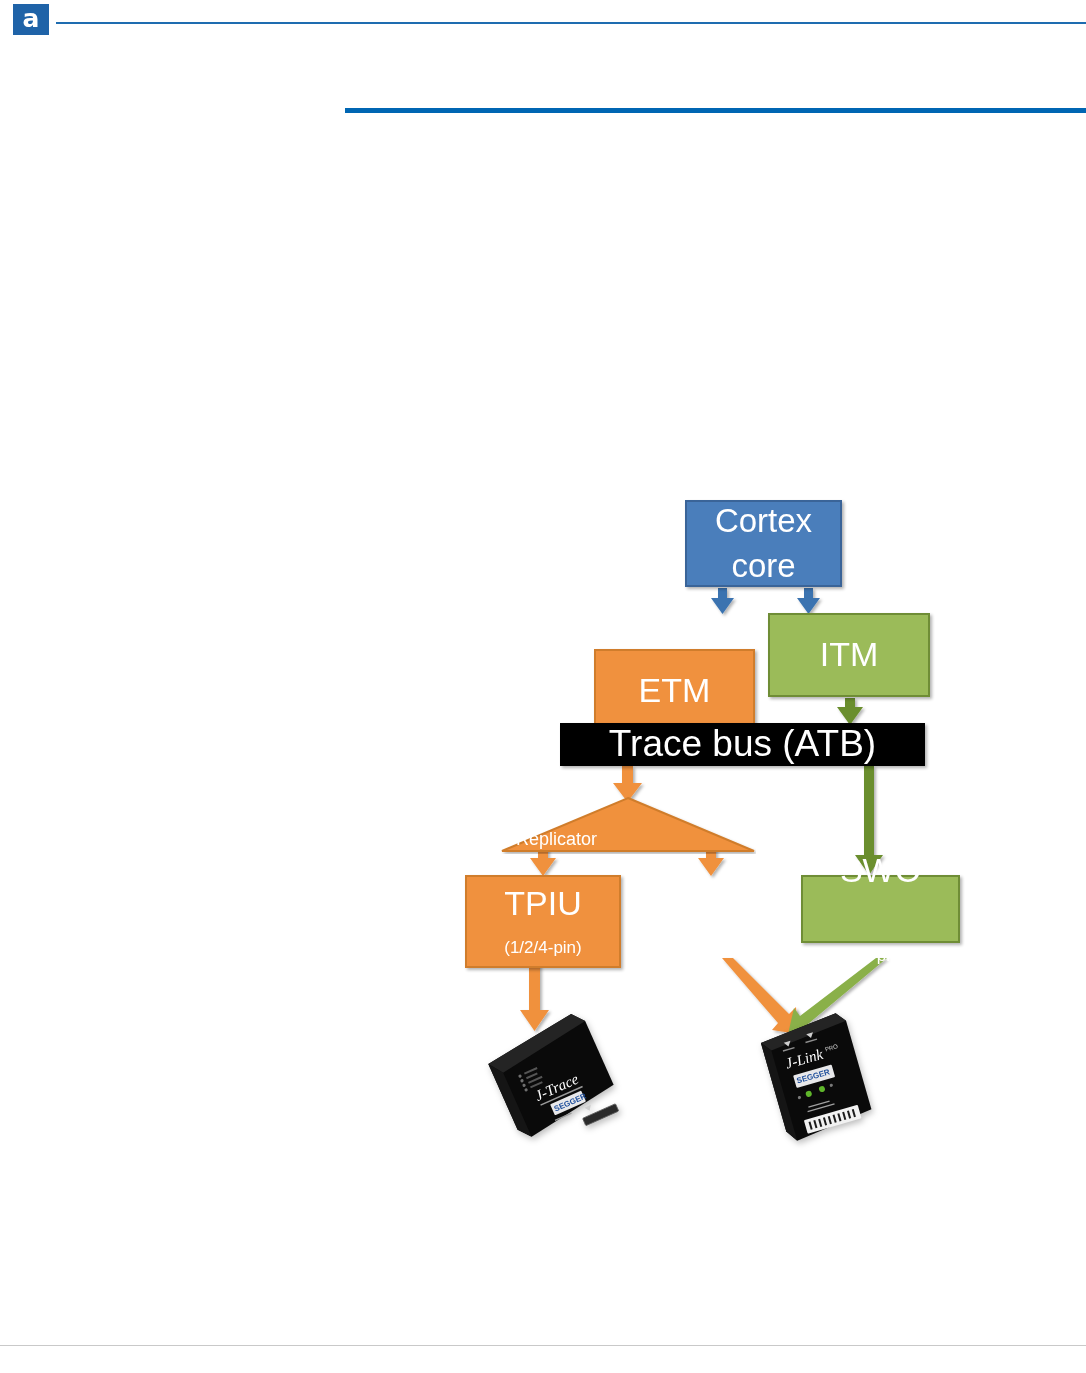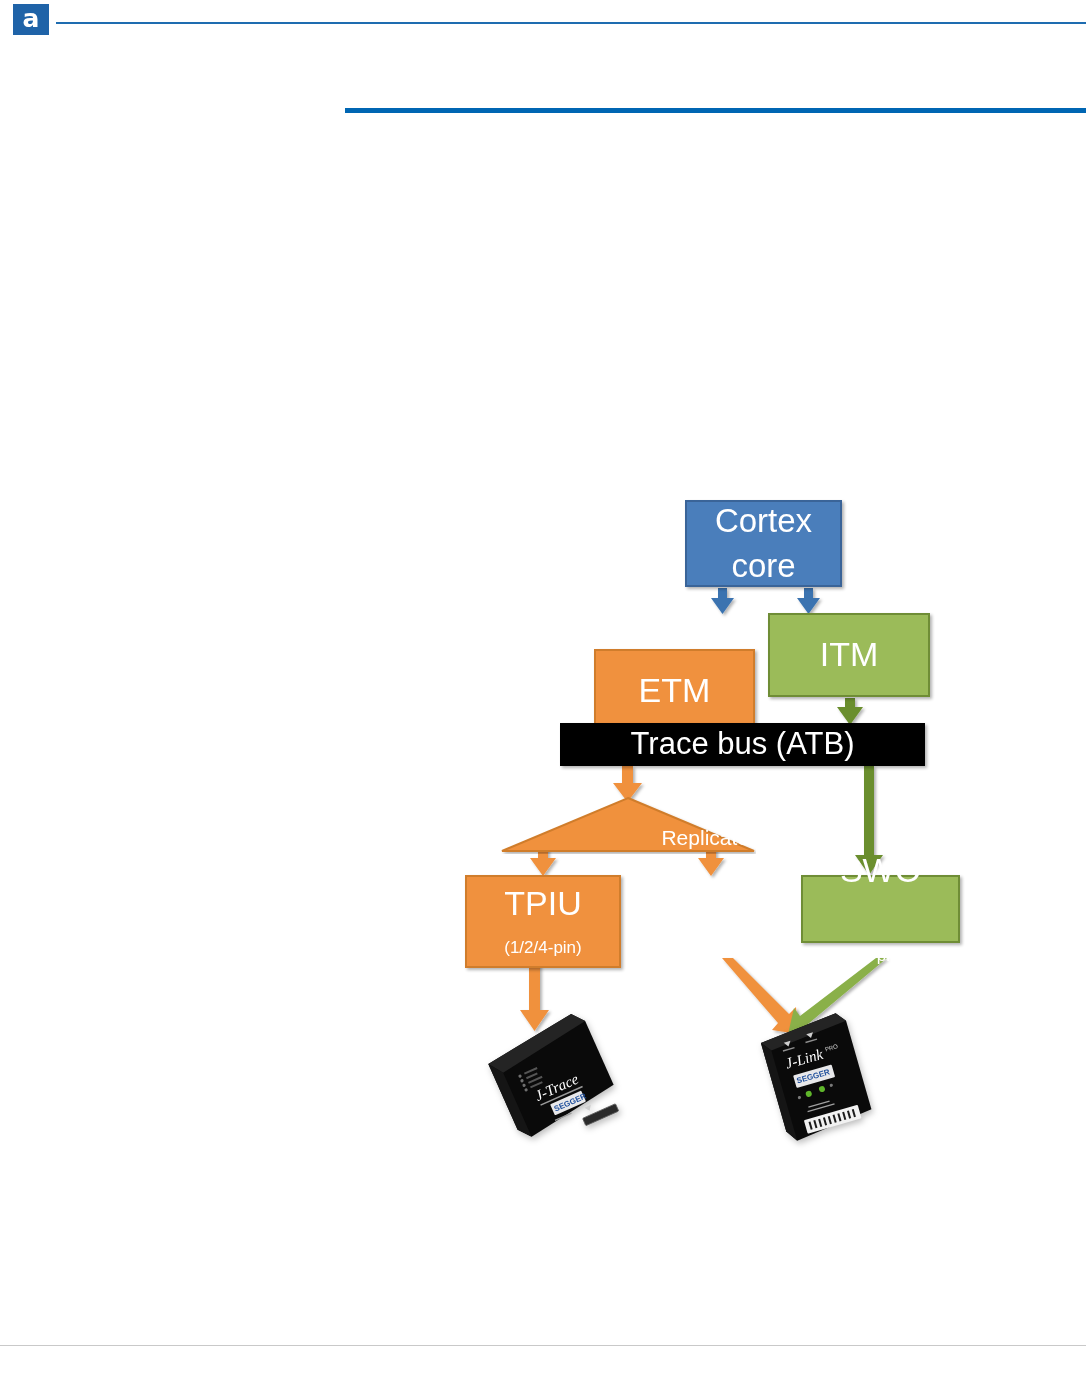--- a/index.html
+++ b/index.html
@@ -75,37 +75,37 @@
   .node.orange { background: #f0913e; border: 2px solid #d07d2c; }
   .node.green  { background: #9bbb59; border: 2px solid #6f8d36; }
   .node.black  { background: #000000; border: none; }
 
   
   #node-cortex  { left: 685px; top: 500px;  width: 157px; height: 87px; }
   #node-cortex .title { font-size: 33px; line-height: 1.12; }
   #node-etm     { left: 594px; top: 649px;  width: 161px; height: 84px; }
   #node-itm     { left: 768px; top: 613px;  width: 162px; height: 84px; }
   #node-tracebus{ left: 560px; top: 723px;  width: 365px; height: 43px; }
-  #node-tracebus .title { font-size: 31px; }
+  #node-tracebus .title { font-size: 37px; }
   #node-tpiu    { left: 465px; top: 875px;  width: 156px; height: 93px; }
   #node-etb     { left: 633px; top: 875px;  width: 156px; height: 83px; }
   #node-swo     { left: 801px; top: 875px;  width: 159px; height: 68px; gap: 42px; }
 
   
   #node-replicator {
     position: absolute;
     left: 500px; top: 796px;
     width: 256px; height: 58px;
   }
   #node-replicator .tri-label {
     position: absolute;
     left: 16px; right: 0; bottom: 4px;
-    text-align: right;
+    text-align: left;
     color: #ffffff;
-    font-size: 21px;
+    font-size: 18px;
     z-index: 2;
     pointer-events: none;
   }
 
   svg.arrows { position: absolute; left: 0; top: 0; width: 1086px; height: 1373px; overflow: visible; }
 
   
   .device {
     position: absolute;
     filter: drop-shadow(2px 3px 3px rgba(0,0,0,0.25));

